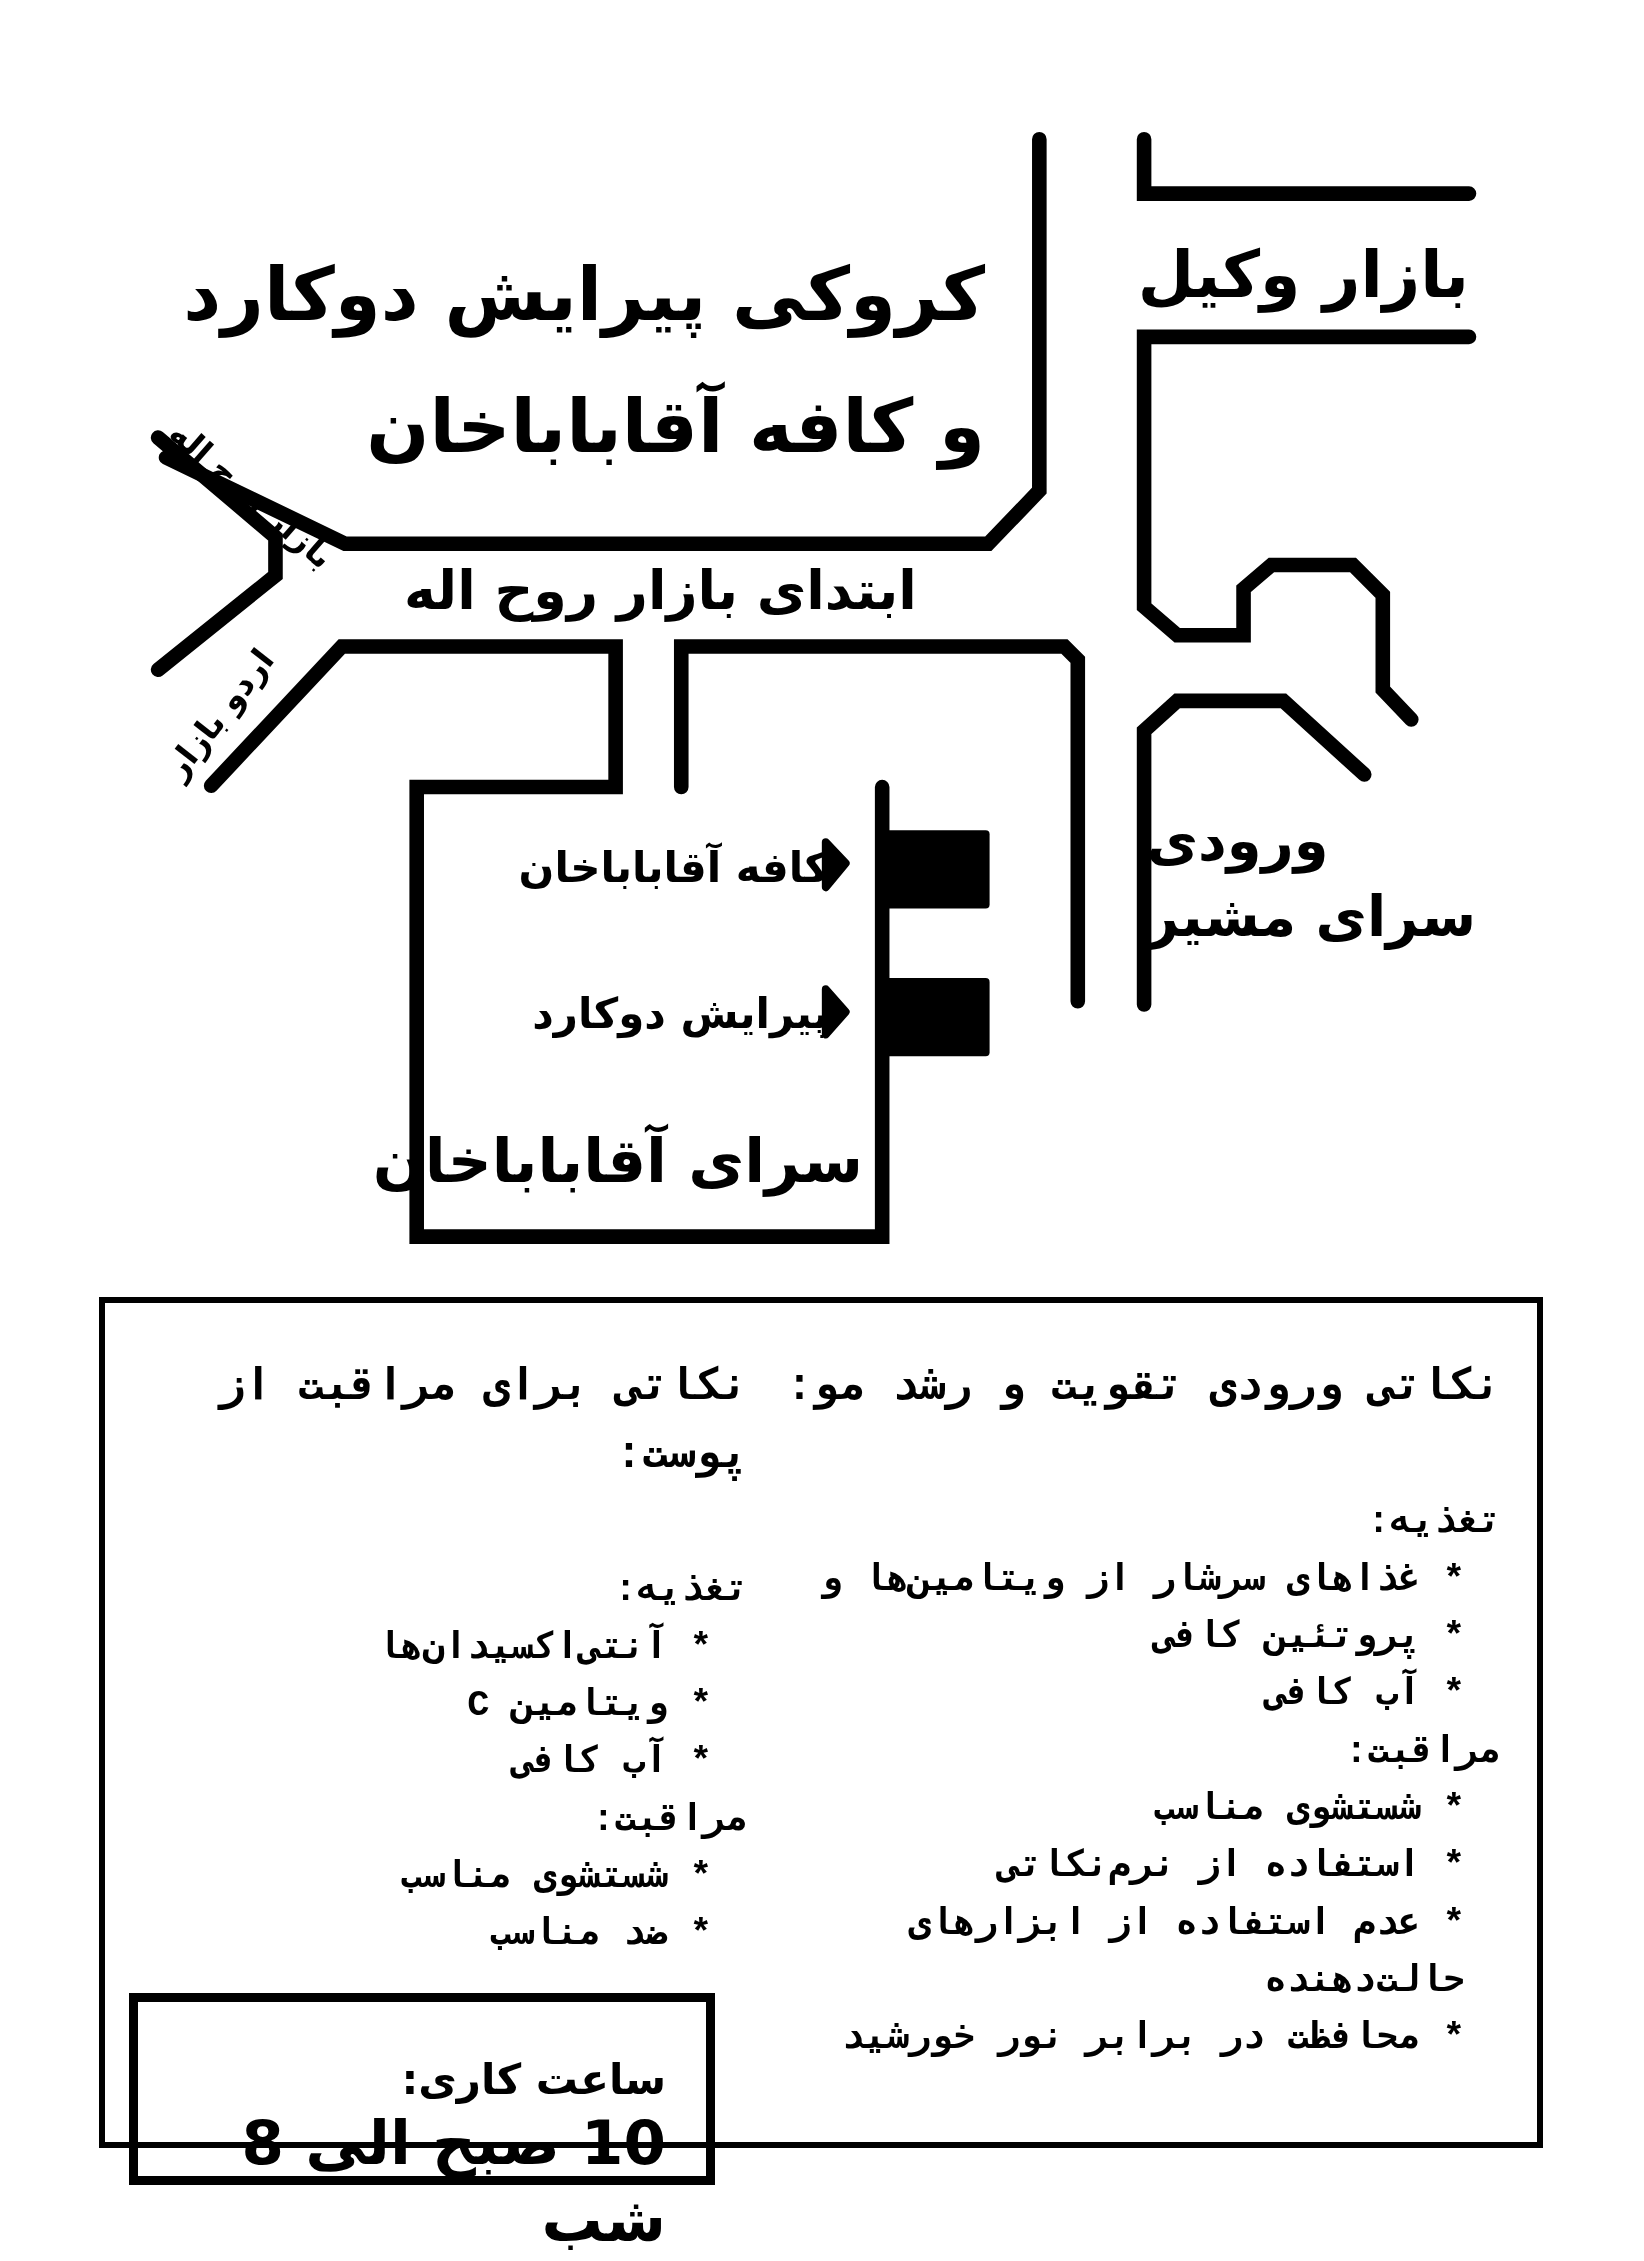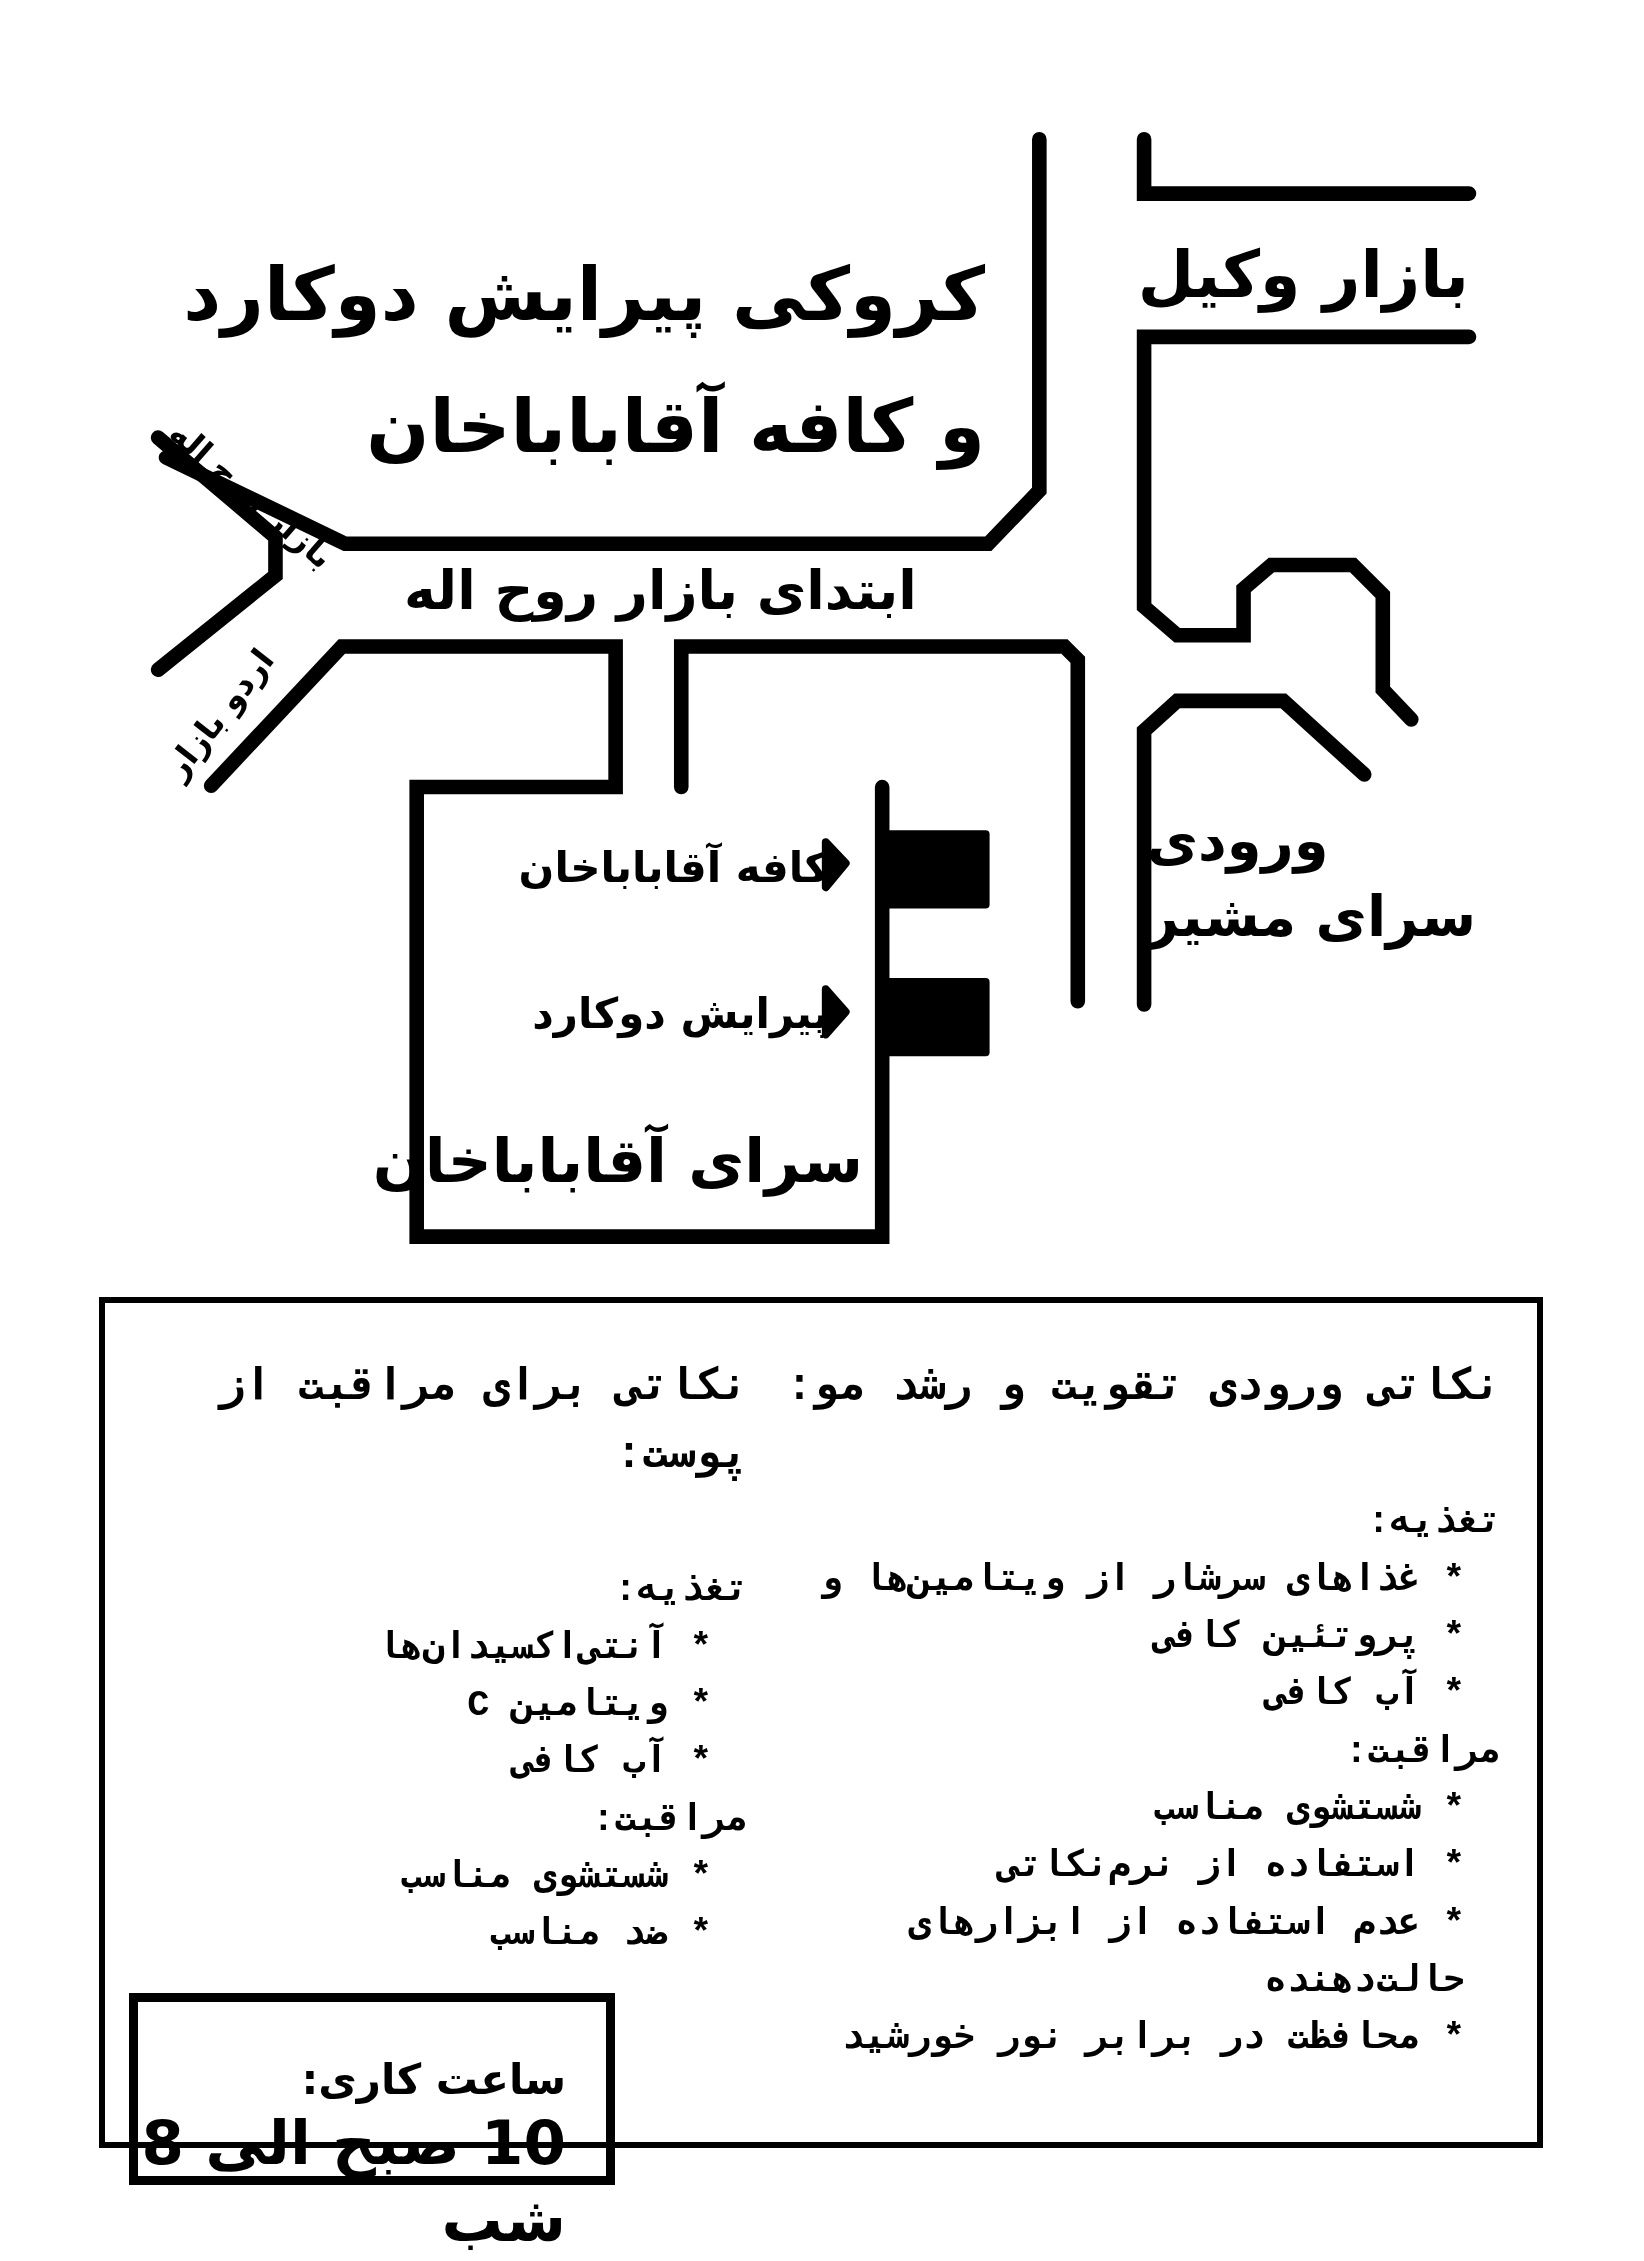--- a/index.html
+++ b/index.html
@@ -17,21 +17,21 @@
   .shop.s2 { top: 991px; }
   .sara { right: 782px; top: 1127px; font-size: 61px; letter-spacing: 4px; }
   .info-box { position: absolute; left: 99px; top: 1297px; width: 1444px; height: 851px; border: 6.6px solid #000; box-sizing: border-box; }
   .col { position: absolute; direction: rtl; text-align: right; font-family: Liberation Mono, monospace; font-weight: bold; font-size: 37px; line-height: 1.55; }
   .col.hair { right: 36px; top: 50px; width: 729px; }
   .col.skin { right: 789px; top: 50px; width: 597px; }
   .col h2 { margin: 0 0 73px 0; font-size: 44px; }
   .col .sub { display: block; }
   .col .item { display: block; padding-right: 36px; }
   .col .cont { display: block; }
-  .hours-box { position: absolute; left: 24px; top: 690px; width: 486px; height: 192px; border: 9.3px solid #000; box-sizing: border-box; direction: rtl; text-align: right; padding: 53px 40px 0 0; font-weight: bold; }
+  .hours-box { position: absolute; left: 24px; top: 690px; width: 586px; height: 192px; border: 9.3px solid #000; box-sizing: border-box; direction: rtl; text-align: right; padding: 53px 40px 0 0; font-weight: bold; }
   .hours-label { display: block; font-size: 42px; line-height: 1.2; }
   .hours-value { display: block; font-size: 61px; line-height: 1.25; }
 </style>
 </head>
 <body>
 
 <svg class="map-svg" viewBox="0 0 2480 1950" xmlns="http://www.w3.org/2000/svg">
   <g fill="none" stroke="#000" stroke-width="22" stroke-linecap="round" stroke-linejoin="miter">
 
     <polyline points="1567,210 1567,740 1490,820 520,820 250,690"></polyline>

